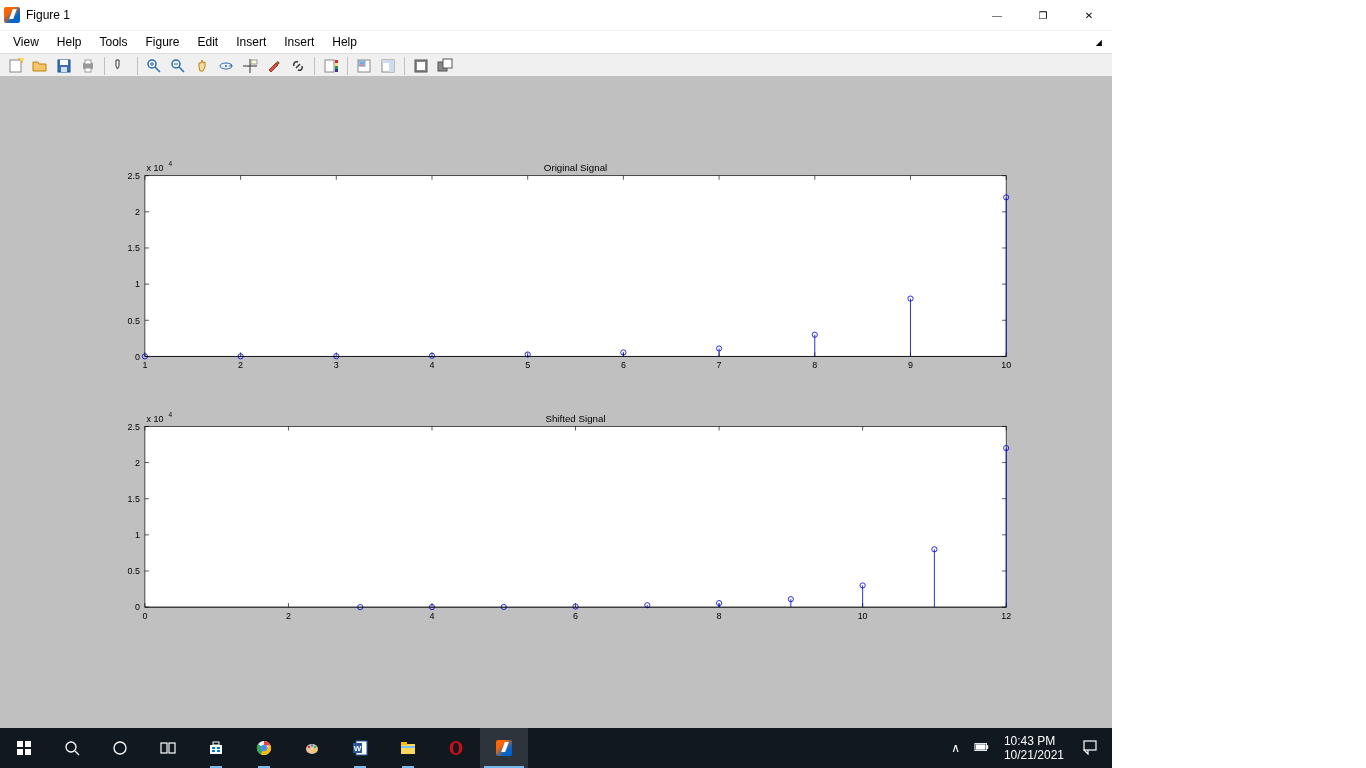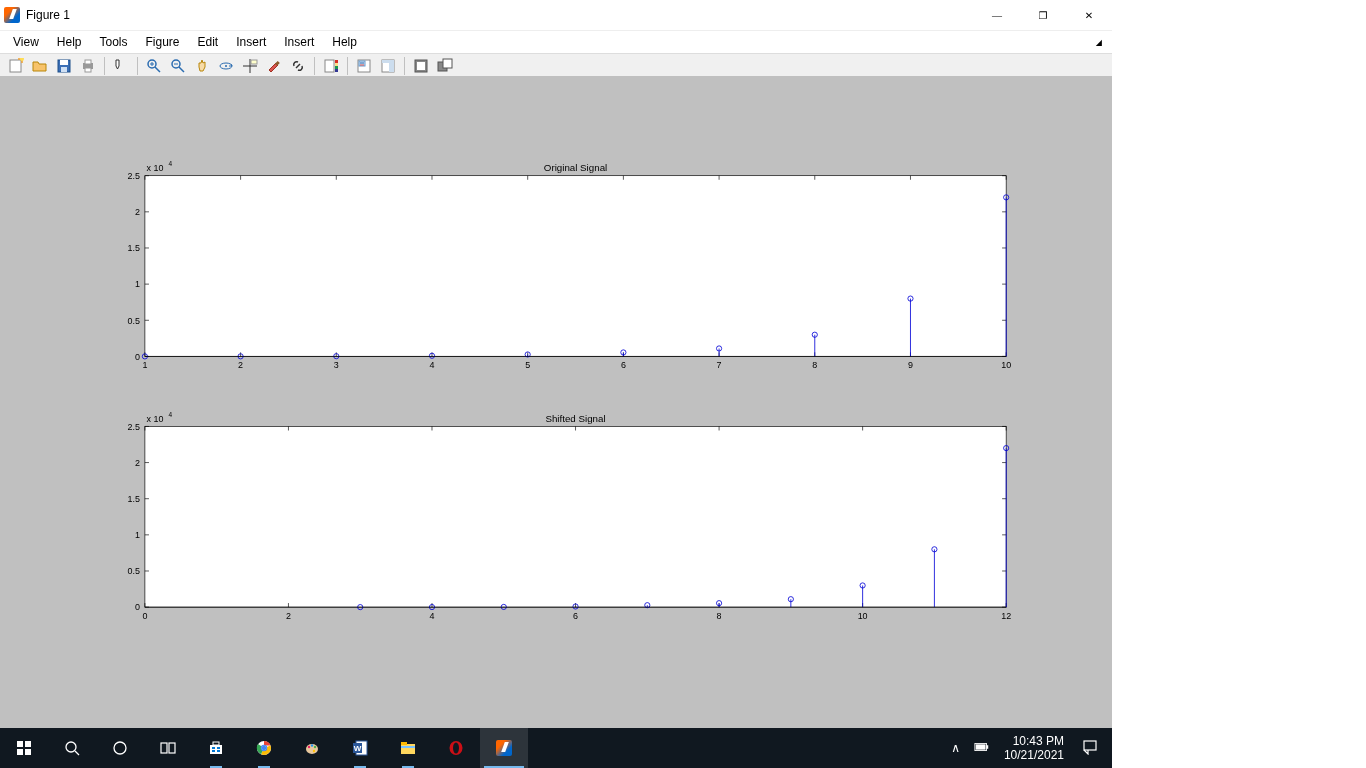--- a/index.html
+++ b/index.html
@@ -17,21 +17,21 @@
 #toolbar{height:24px;background:#f0f0f0;border-bottom:1px solid #c0c0c0;display:flex;align-items:center;padding:0 4px}
 .tbtn{width:20px;height:20px;margin:0 1px;display:flex;align-items:center;justify-content:center;cursor:pointer;border:1px solid transparent}
 .tsep{width:1px;height:18px;background:#c0c0c0;margin:0 4px}
 svg{width:16px;height:16px}
 #figure-area{position:absolute;left:0;right:0;top:76px;bottom:40px;background:#c0c0c0}
 #taskbar{position:absolute;left:0;right:0;bottom:0;height:40px;background:#101820;display:flex;align-items:center;color:#fff}
 .task-item{width:48px;height:40px;display:flex;align-items:center;justify-content:center;cursor:pointer;position:relative}
 .task-item.active::after{content:"";position:absolute;bottom:0;left:4px;right:4px;height:2px;background:#76b9ed}
 .task-item.open::after{content:"";position:absolute;bottom:0;left:18px;right:18px;height:2px;background:#76b9ed}
 #tray{margin-left:auto;display:flex;align-items:center;padding-right:4px;font-size:12px}
-#clock{text-align:right;line-height:14px;padding:0 8px}
+#clock{text-align:left;line-height:14px;padding:0 8px}
 .chart-svg{position:absolute}
 text{font-family:Arial,sans-serif}
 </style>
 </head>
 <body>
 
 <div id="container">
   <div id="titlebar">
     <div id="titlebar-left">
       <span class="matlab-logo"></span>

